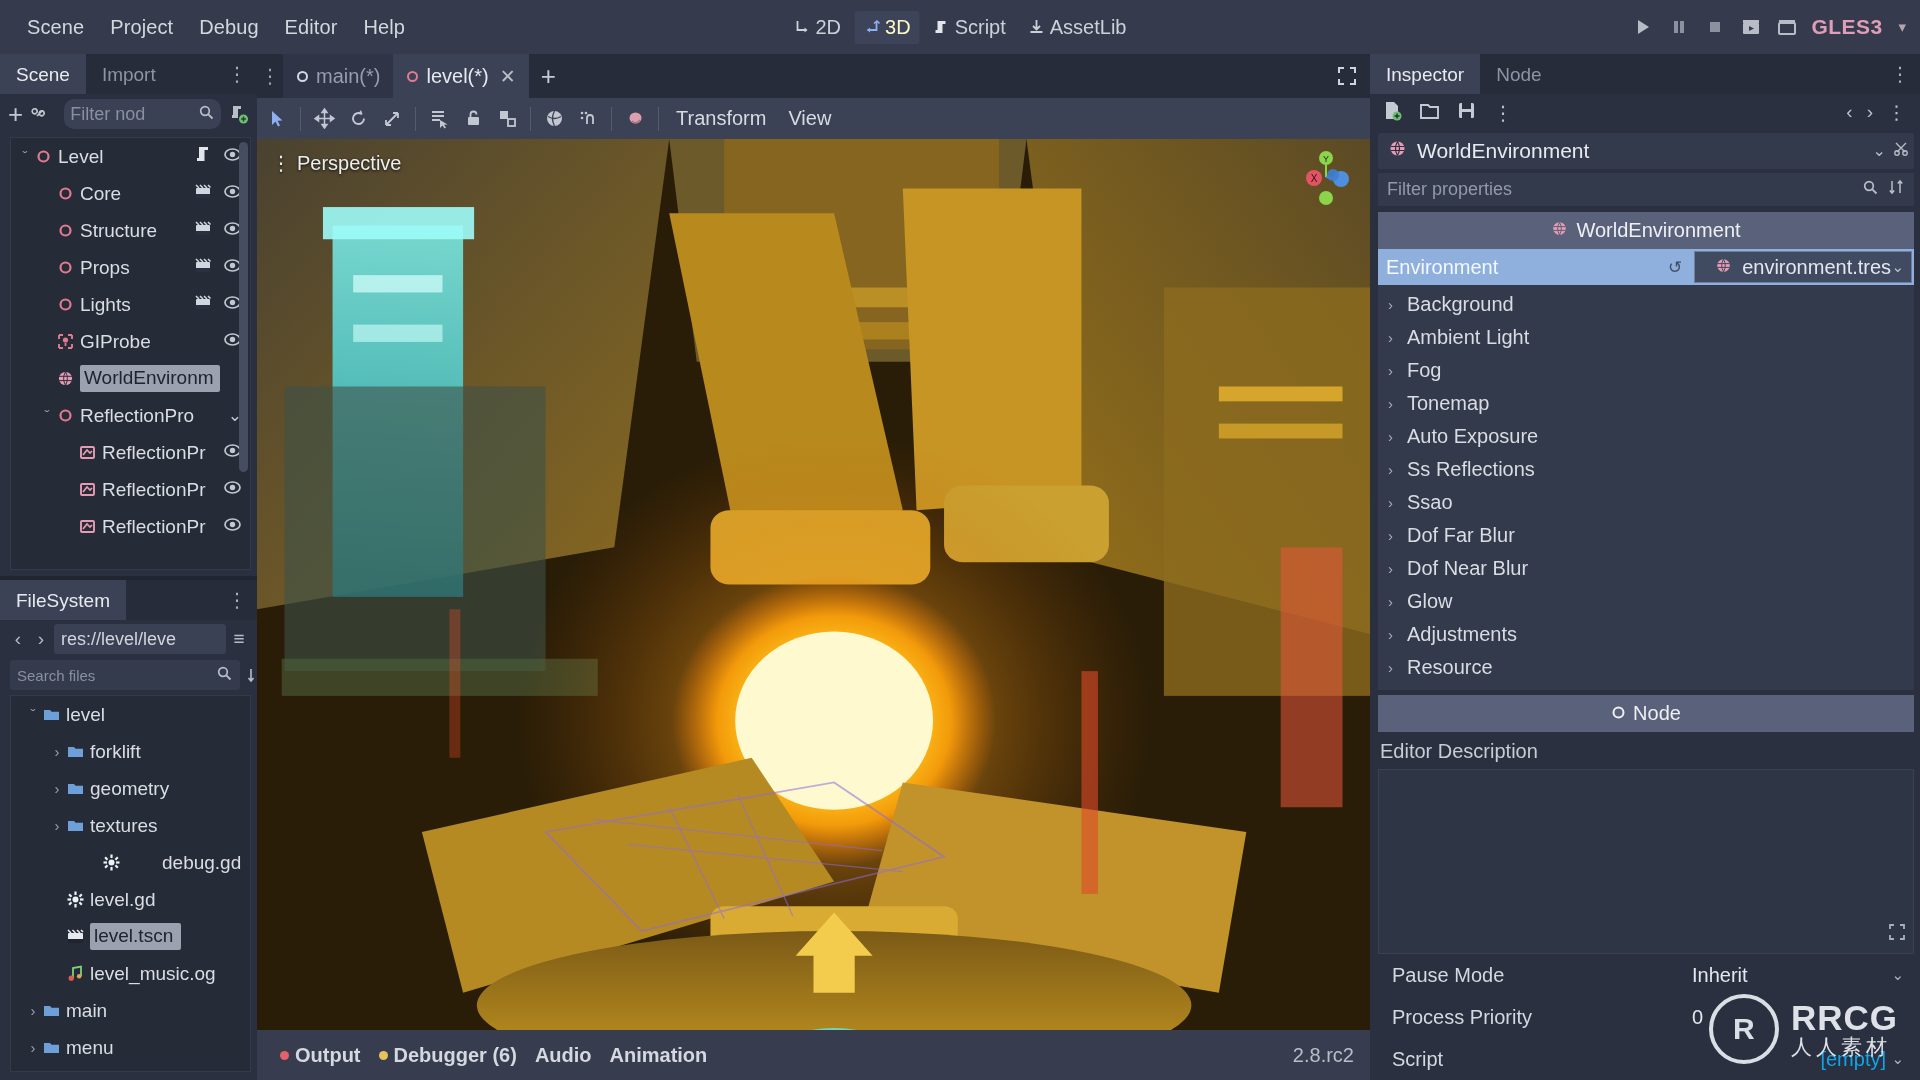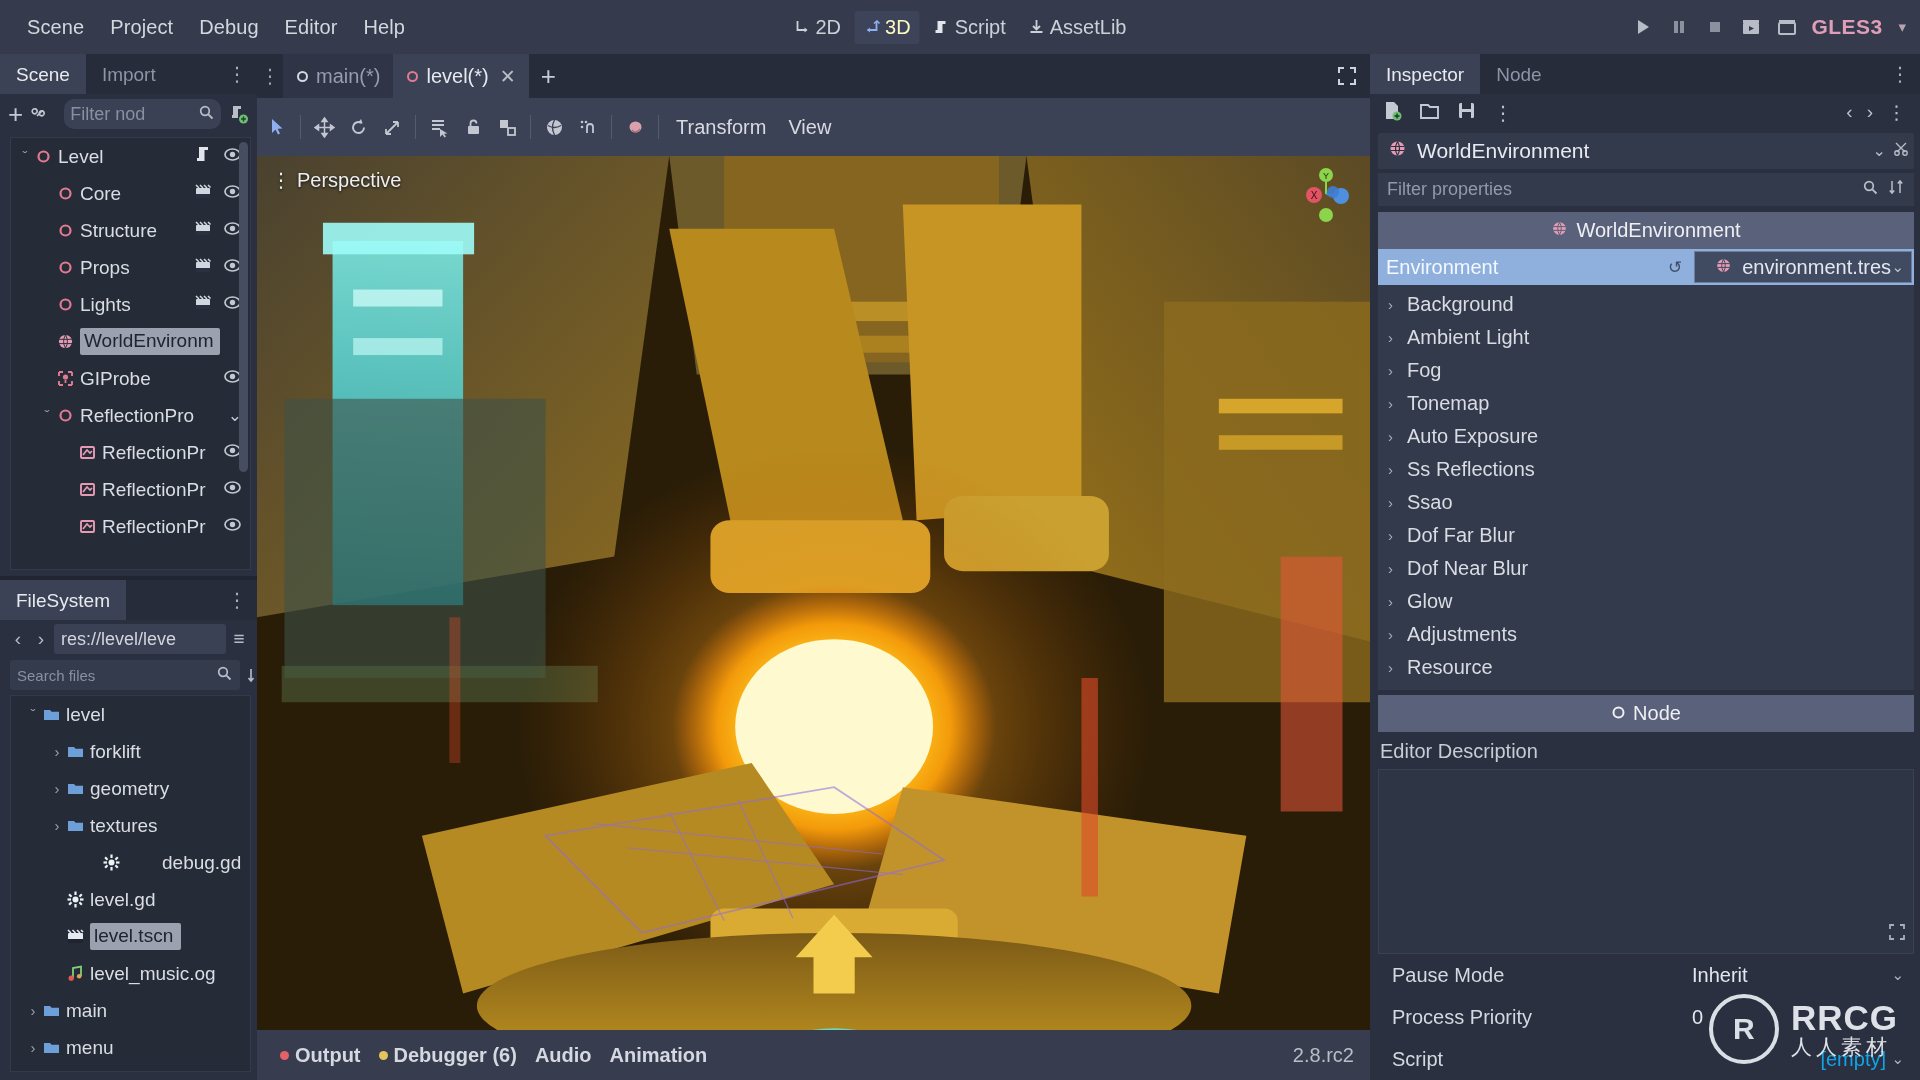--- a/index.html
+++ b/index.html
@@ -90,21 +90,21 @@
   .dots-vert { width: 26px; display: flex; align-items: center; justify-content: center; color: #9ba1b0; font-size: 20px; height: 44px; }
   .scene-tab {
     display: flex; align-items: center; gap: 7px; height: 44px; padding: 0 13px;
     font-size: 20px; color: #969dae; background: #2f3547;
   }
   .scene-tab.active { background: #3b4255; color: #e6e9ef; }
   .tab-close { font-size: 19px; color: #b9bdc8; margin-left: 4px; }
   .tab-plus { font-size: 26px; color: #c6cad3; padding: 0 12px; height: 44px; display: flex; align-items: center; }
 
   .view-toolbar {
-    height: 58px; background: #3b4255; display: flex; align-items: center;
+    height: 41px; background: #3b4255; display: flex; align-items: center;
     padding: 0 4px; gap: 2px;
   }
   .tool-ico { width: 32px; height: 32px; display: flex; align-items: center; justify-content: center; border-radius: 3px; }
   .tb-sep { width: 1px; height: 24px; background: #535b72; margin: 0 5px; }
   .tb-text { font-size: 20px; color: #d7dae1; padding: 4px 10px; border-radius: 3px; }
 
   .viewport { flex: 1 1 auto; position: relative; margin: 0 0 0 0; overflow: hidden; background: #1a1208; }
   .vp-inner { position: absolute; inset: 0; }
   .persp-label { position: absolute; left: 14px; top: 12px; font-size: 20px; color: #eceef2; display: flex; align-items: center; gap: 6px; text-shadow: 0 1px 3px rgba(0,0,0,.85); }
   .gizmo { position: absolute; right: 14px; top: 10px; width: 56px; height: 56px; }
@@ -382,47 +382,47 @@
                       <rect x="2" y="6" width="14" height="10" rx="1" fill="#d2d6de"></rect>
                       <path d="M2 3 L5 6 M6 3 L9 6 M10 3 L13 6 M14 3 L16.5 5.5" stroke="#d2d6de" stroke-width="1.5"></path>
                       <rect x="2" y="12" width="14" height="4" fill="#2b3040"></rect>
                     </svg></span>
                   <span><svg width="19" height="19" viewBox="0 0 19 19">
                       <ellipse cx="9.5" cy="9.5" rx="7.5" ry="5.5" fill="none" stroke="#c3c7d1" stroke-width="1.7"></ellipse>
                       <circle cx="9.5" cy="9.5" r="2.7" fill="#c3c7d1"></circle>
                     </svg></span>
                 </span>
               </div>
-              <div class="tree-row selected" style="padding-left: 28px;">
-                <span class="twisty"></span>
-                <span class="node-ico">
-                  <svg width="19" height="19" viewBox="0 0 19 19">
-                    <circle cx="9.5" cy="9.5" r="6.6" fill="#e59bb3"></circle>
-                    <path d="M3 7.3 h13 M3 11.6 h13 M9.5 2.8 q-3.8 6.7 0 13.4 M9.5 2.8 q3.8 6.7 0 13.4" stroke="#2b3040" stroke-width="1" fill="none"></path>
-                  </svg>
-                </span>
-                <span class="tree-label">WorldEnvironm</span>
-                <span class="row-right"></span>
-              </div>
               <div class="tree-row" style="padding-left: 28px;">
                 <span class="twisty"></span>
                 <span class="node-ico">
                   <svg width="19" height="19" viewBox="0 0 19 19">
                     <path d="M3 3 h4 M3 3 v4 M16 3 h-4 M16 3 v4 M3 16 h4 M3 16 v-4 M16 16 h-4 M16 16 v-4" stroke="#e27a90" stroke-width="1.9" fill="none"></path>
                     <circle cx="9.5" cy="8" r="2.6" fill="#e27a90"></circle>
                     <path d="M9.5 11 L9.5 14" stroke="#e27a90" stroke-width="1.8"></path>
                   </svg>
                 </span>
                 <span class="tree-label">GIProbe</span>
                 <span class="row-right">
                   <span><svg width="19" height="19" viewBox="0 0 19 19">
                       <ellipse cx="9.5" cy="9.5" rx="7.5" ry="5.5" fill="none" stroke="#c3c7d1" stroke-width="1.7"></ellipse>
                       <circle cx="9.5" cy="9.5" r="2.7" fill="#c3c7d1"></circle>
                     </svg></span>
                 </span>
+              </div>
+              <div class="tree-row selected" style="padding-left: 28px;">
+                <span class="twisty"></span>
+                <span class="node-ico">
+                  <svg width="19" height="19" viewBox="0 0 19 19">
+                    <circle cx="9.5" cy="9.5" r="6.6" fill="#e59bb3"></circle>
+                    <path d="M3 7.3 h13 M3 11.6 h13 M9.5 2.8 q-3.8 6.7 0 13.4 M9.5 2.8 q3.8 6.7 0 13.4" stroke="#2b3040" stroke-width="1" fill="none"></path>
+                  </svg>
+                </span>
+                <span class="tree-label">WorldEnvironm</span>
+                <span class="row-right"></span>
               </div>
               <div class="tree-row" style="padding-left: 28px;">
                 <span class="twisty">ˇ</span>
                 <span class="node-ico">
                   <svg width="19" height="19" viewBox="0 0 19 19">
                     <circle cx="9.5" cy="9.5" r="5" fill="none" stroke="#e27a90" stroke-width="2.2"></circle>
                   </svg>
                 </span>
                 <span class="tree-label">ReflectionPro</span>
                 <span class="row-right">

